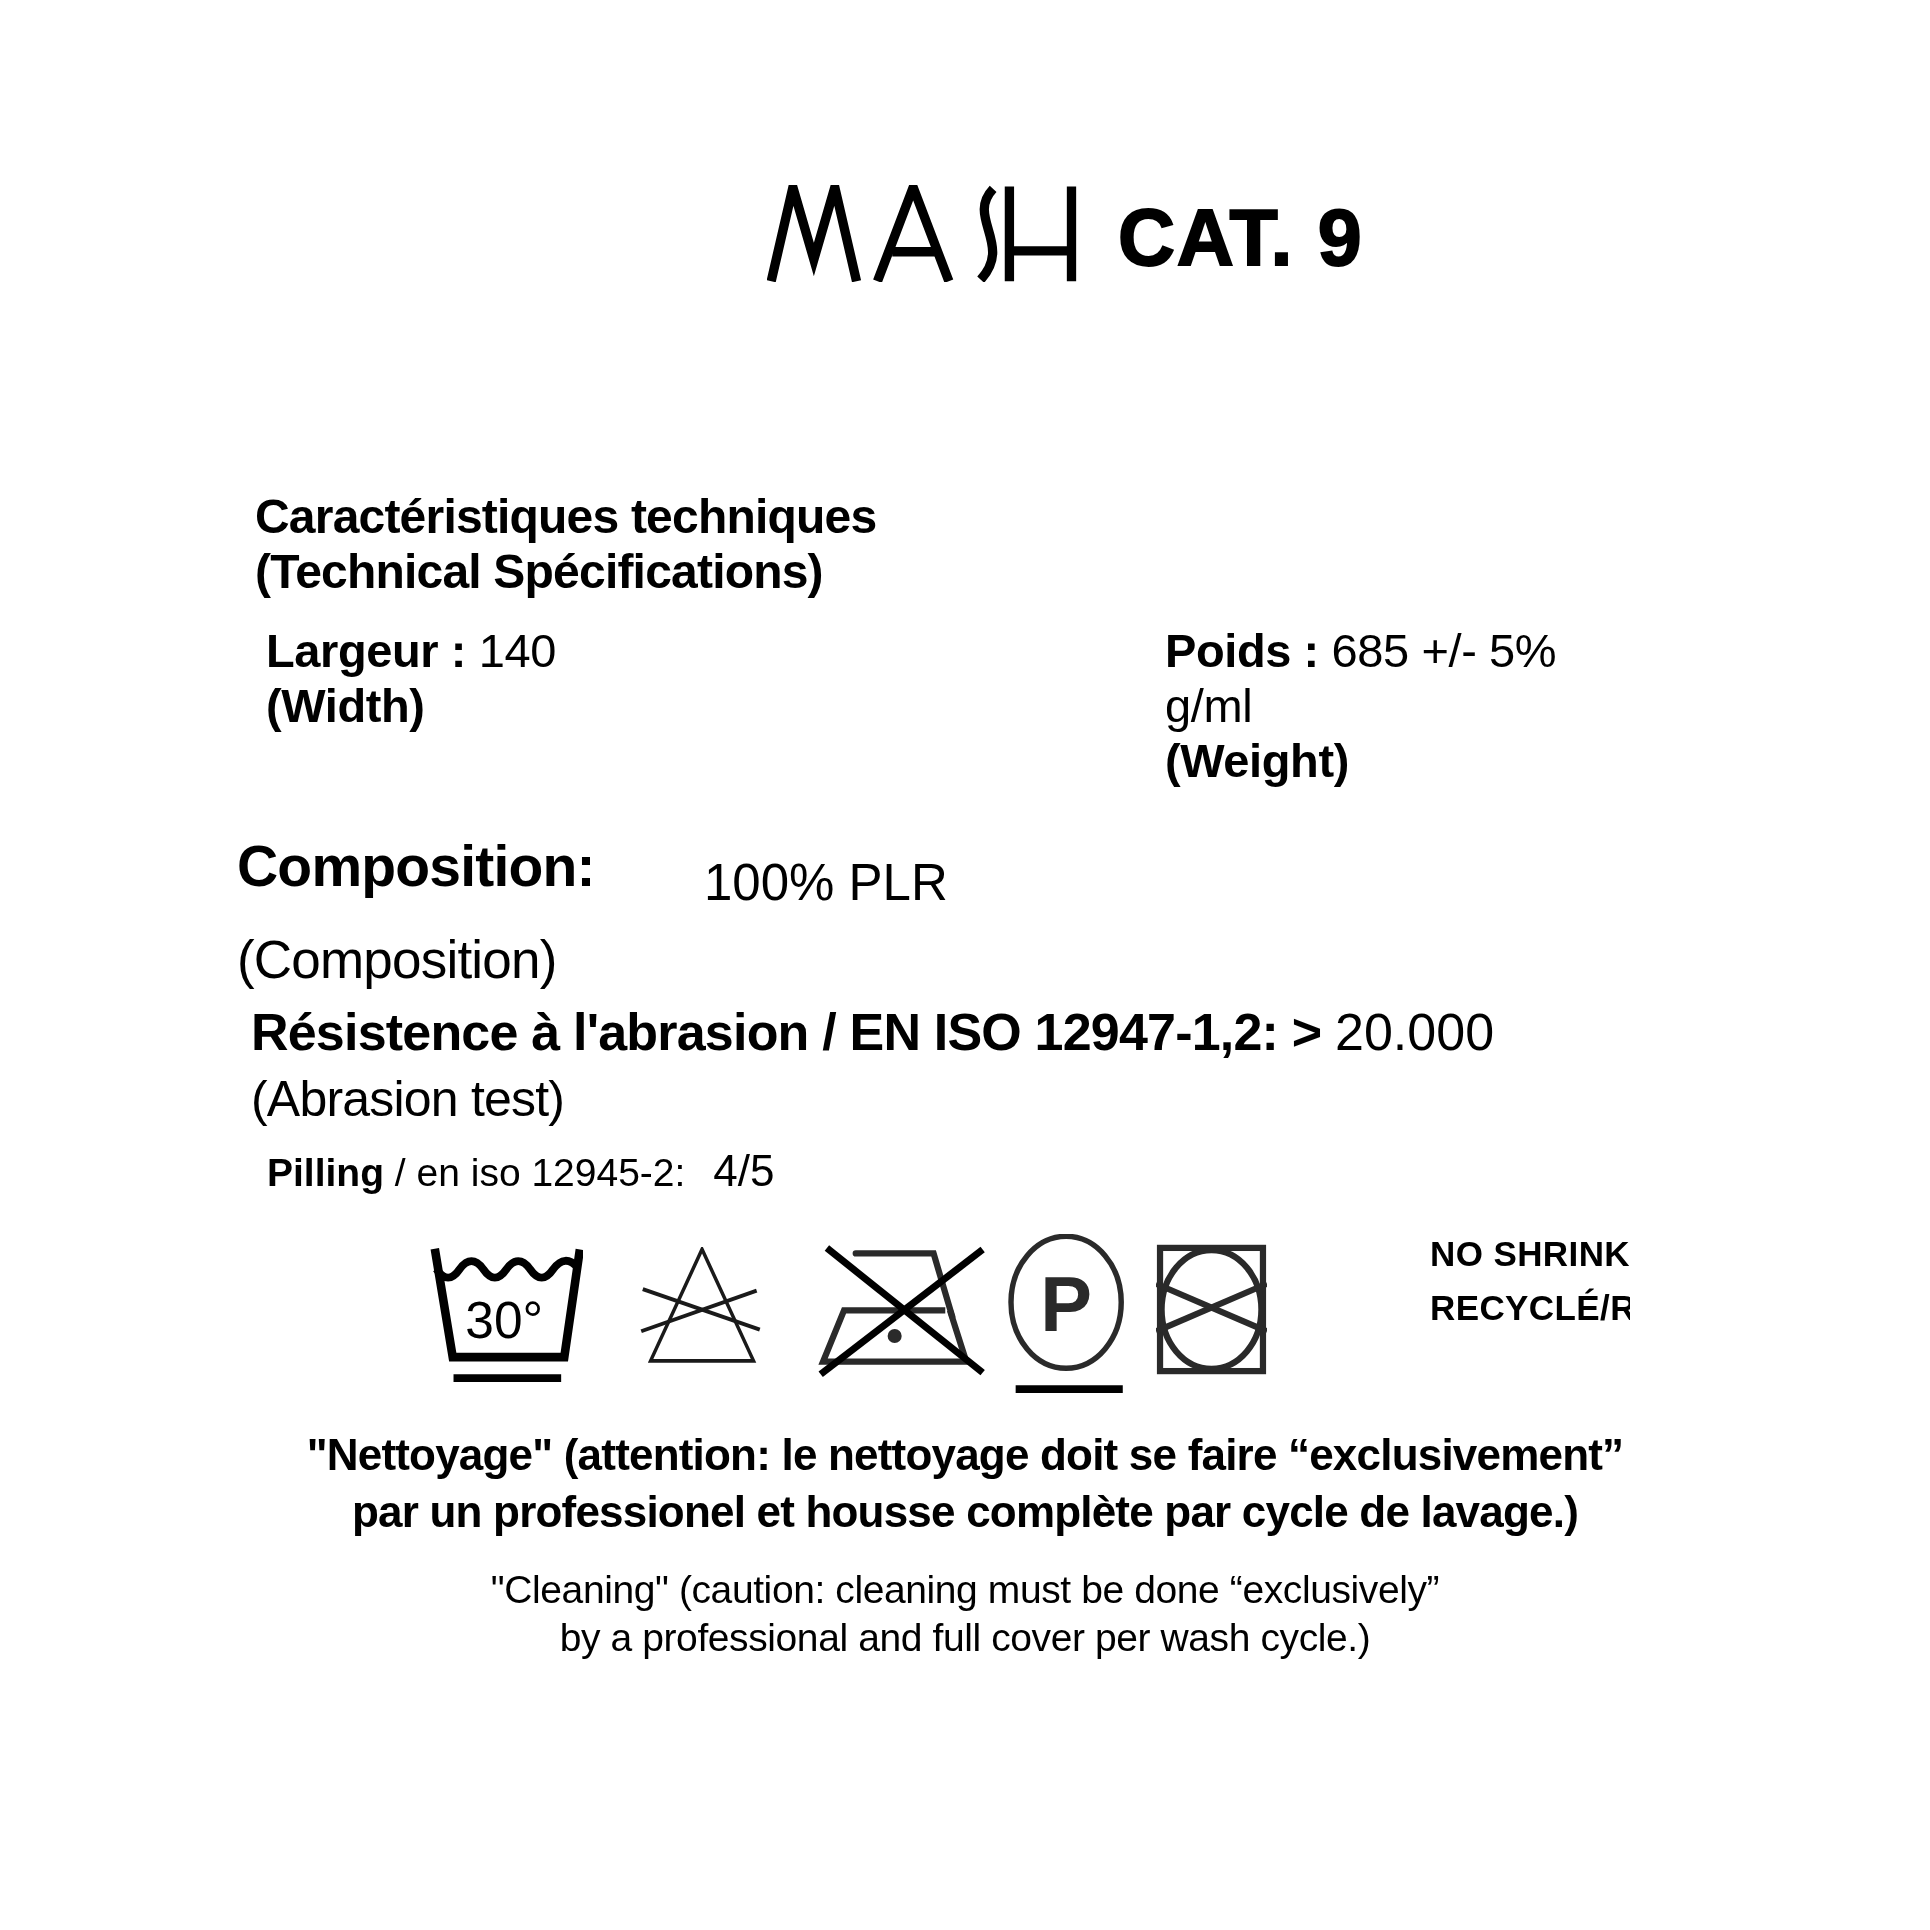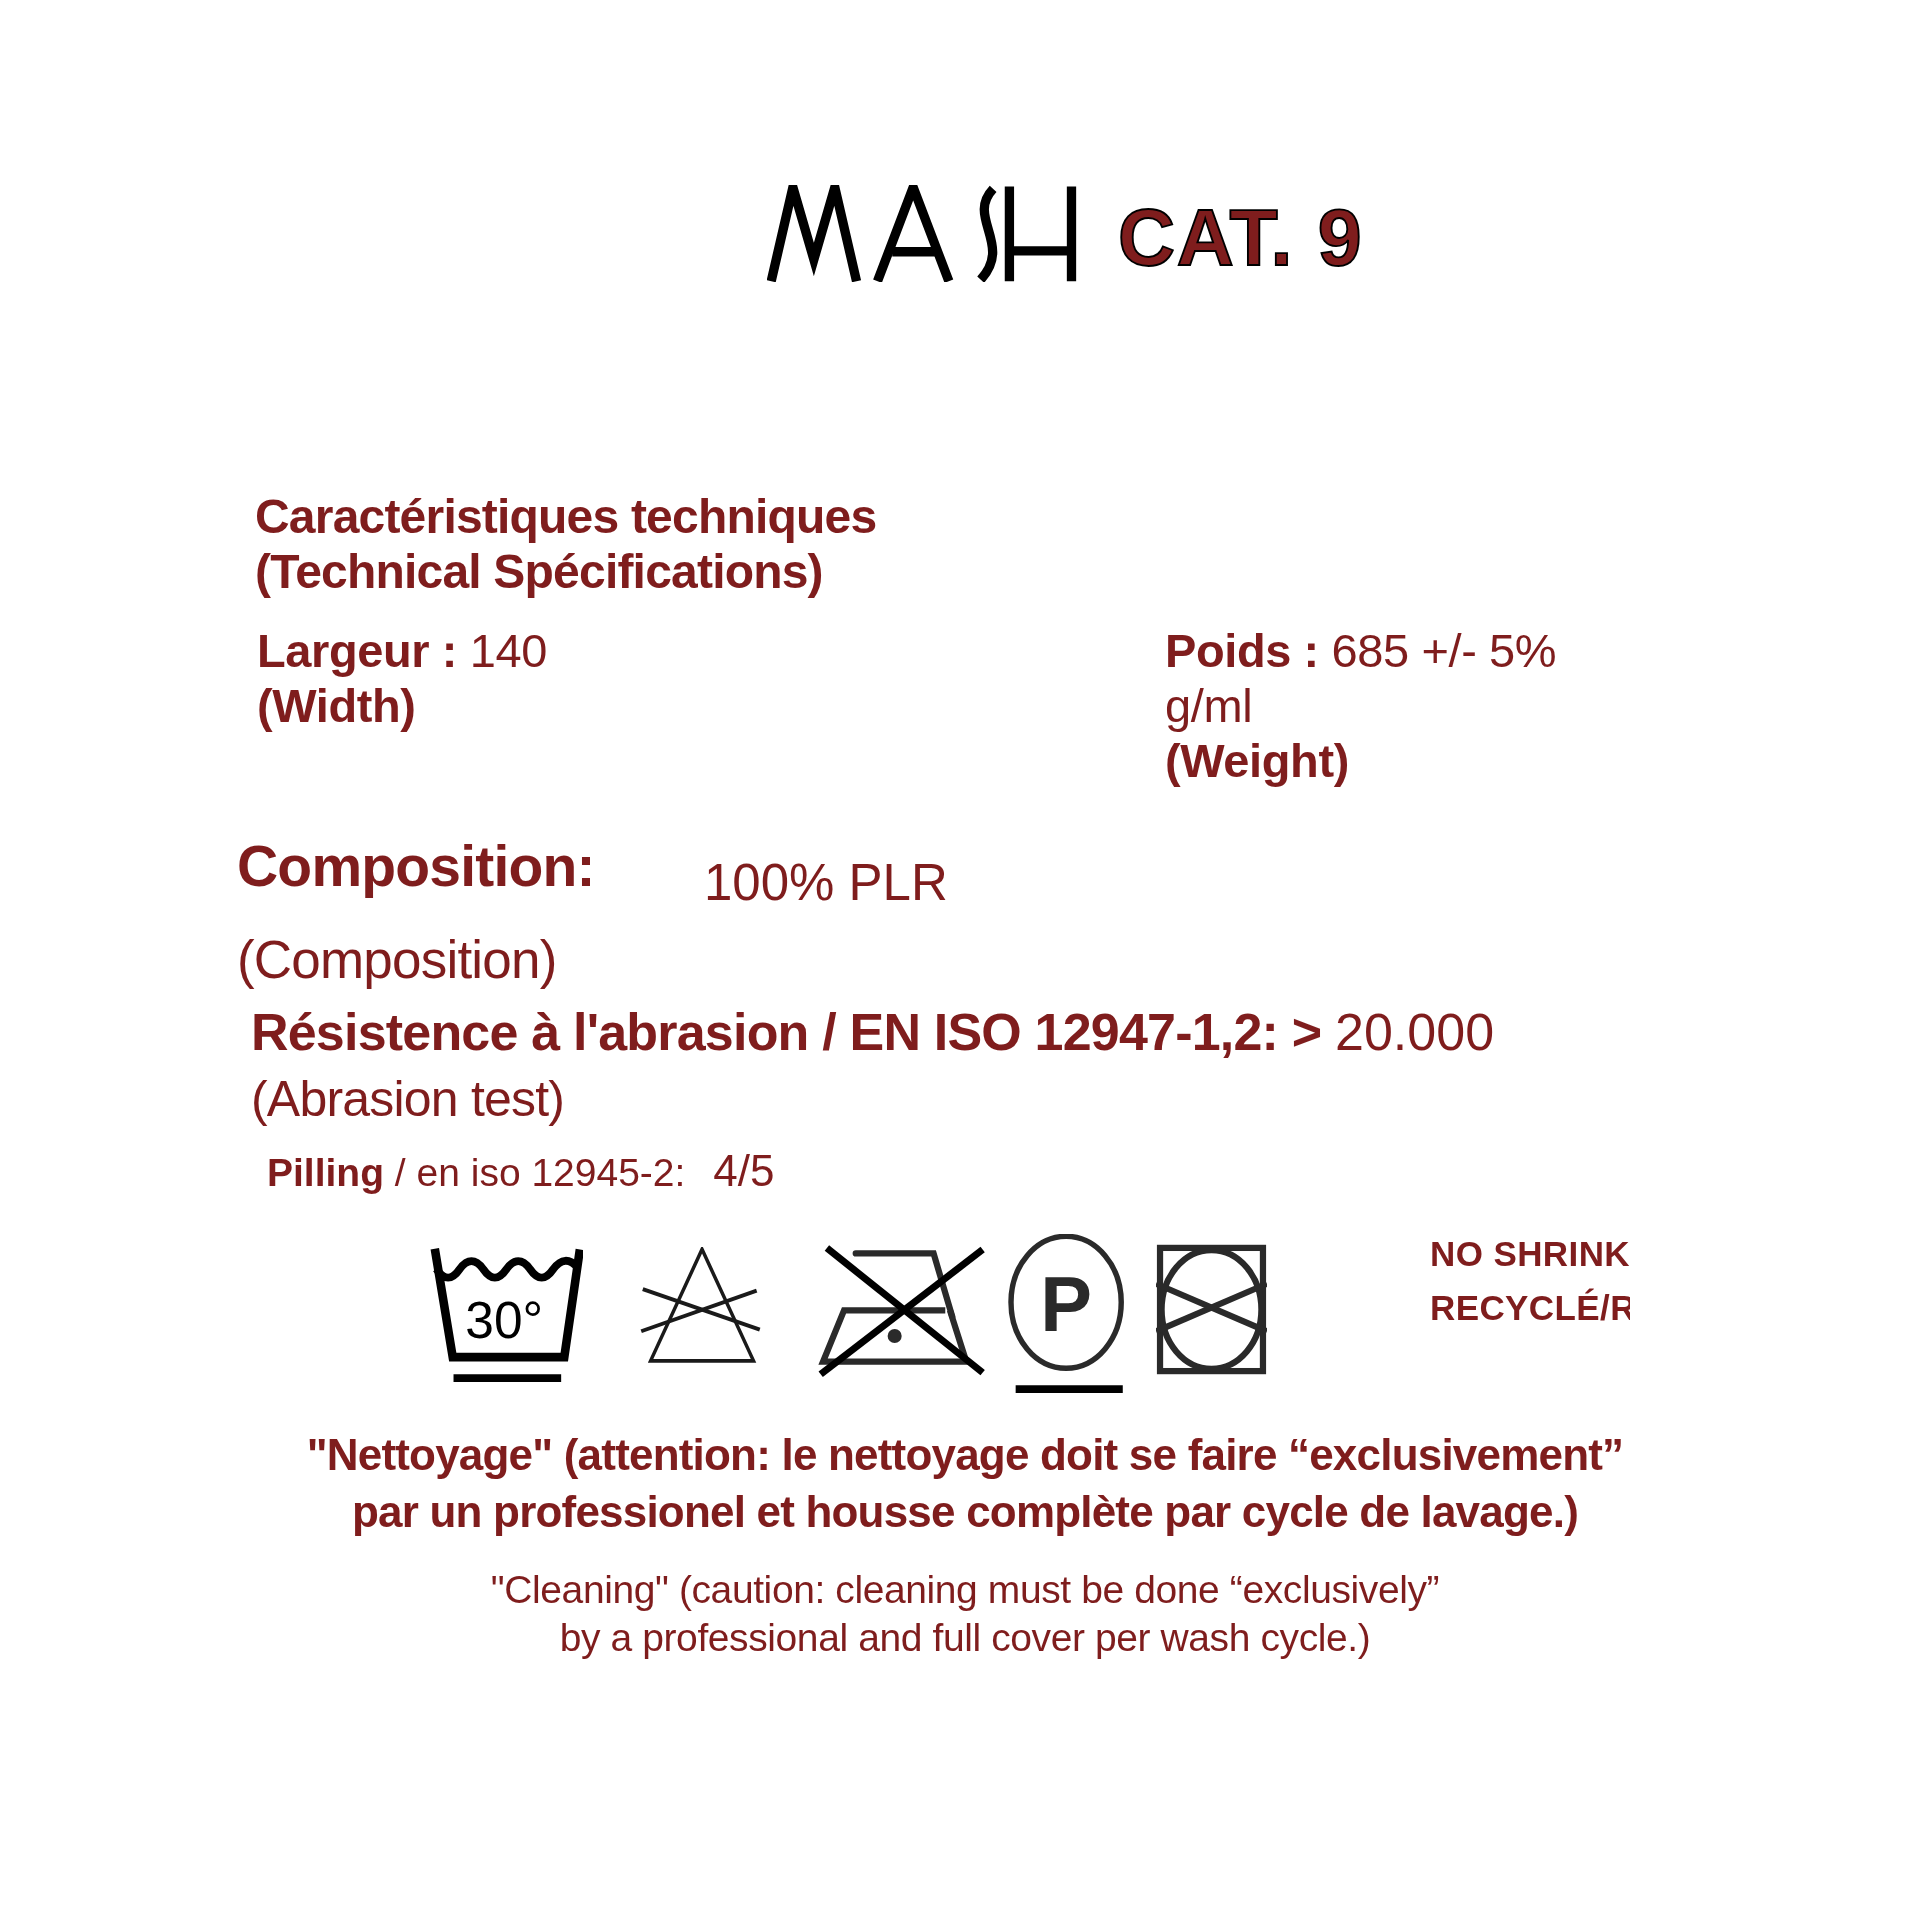--- a/index.html
+++ b/index.html
@@ -1,32 +1,32 @@
 <!DOCTYPE html>
 <html style="font-size:12.5px"><head>
 <meta charset="utf-8">
 <style>
   html,body{margin:0;padding:0;background:#ffffff;}
   .page{
-    position:relative;width:1630px;height:1930px;background:#fff;color:#7f1d1d;
+    position:relative;width:1630px;height:1930px;background:#fff;color:#000000;
     font-family:"Liberation Sans","DejaVu Sans",sans-serif;overflow:hidden;
   }
   .abs{position:absolute;}
   
   .logo-svg{position:absolute;left:767px;top:185px;}
   .cat{
     position:absolute;left:1118px;top:196px;
     font-size:79px;font-weight:bold;letter-spacing:1.6px;line-height:84px;
     -webkit-text-stroke:1.9px #000;
   }
   
   .sec-title{left:255px;top:445px;font-size:48px;line-height:55px;font-weight:bold;letter-spacing:-0.8px;margin-top:44px;}
   
   .spec-col{top:623px;font-size:47px;line-height:55px;letter-spacing:-0.4px;}
-  .spec-col.left{left:257px;}
+  .spec-col.left{left:266px;}
   .spec-col.right{left:1165px;}
   .spec-col .label{font-weight:bold;}
   
   .comp-block{left:237px;top:834px;letter-spacing:-0.8px;}
   .comp-label{font-size:57px;font-weight:bold;line-height:64px;}
   .comp-sub{font-size:53px;line-height:64px;margin-top:30px;}
   .comp-value{left:704px;top:853px;font-size:51px;}
   
   .abr-block{left:251px;top:996px;letter-spacing:-0.8px;}
   .abr-line1{font-size:52px;line-height:72px;}

